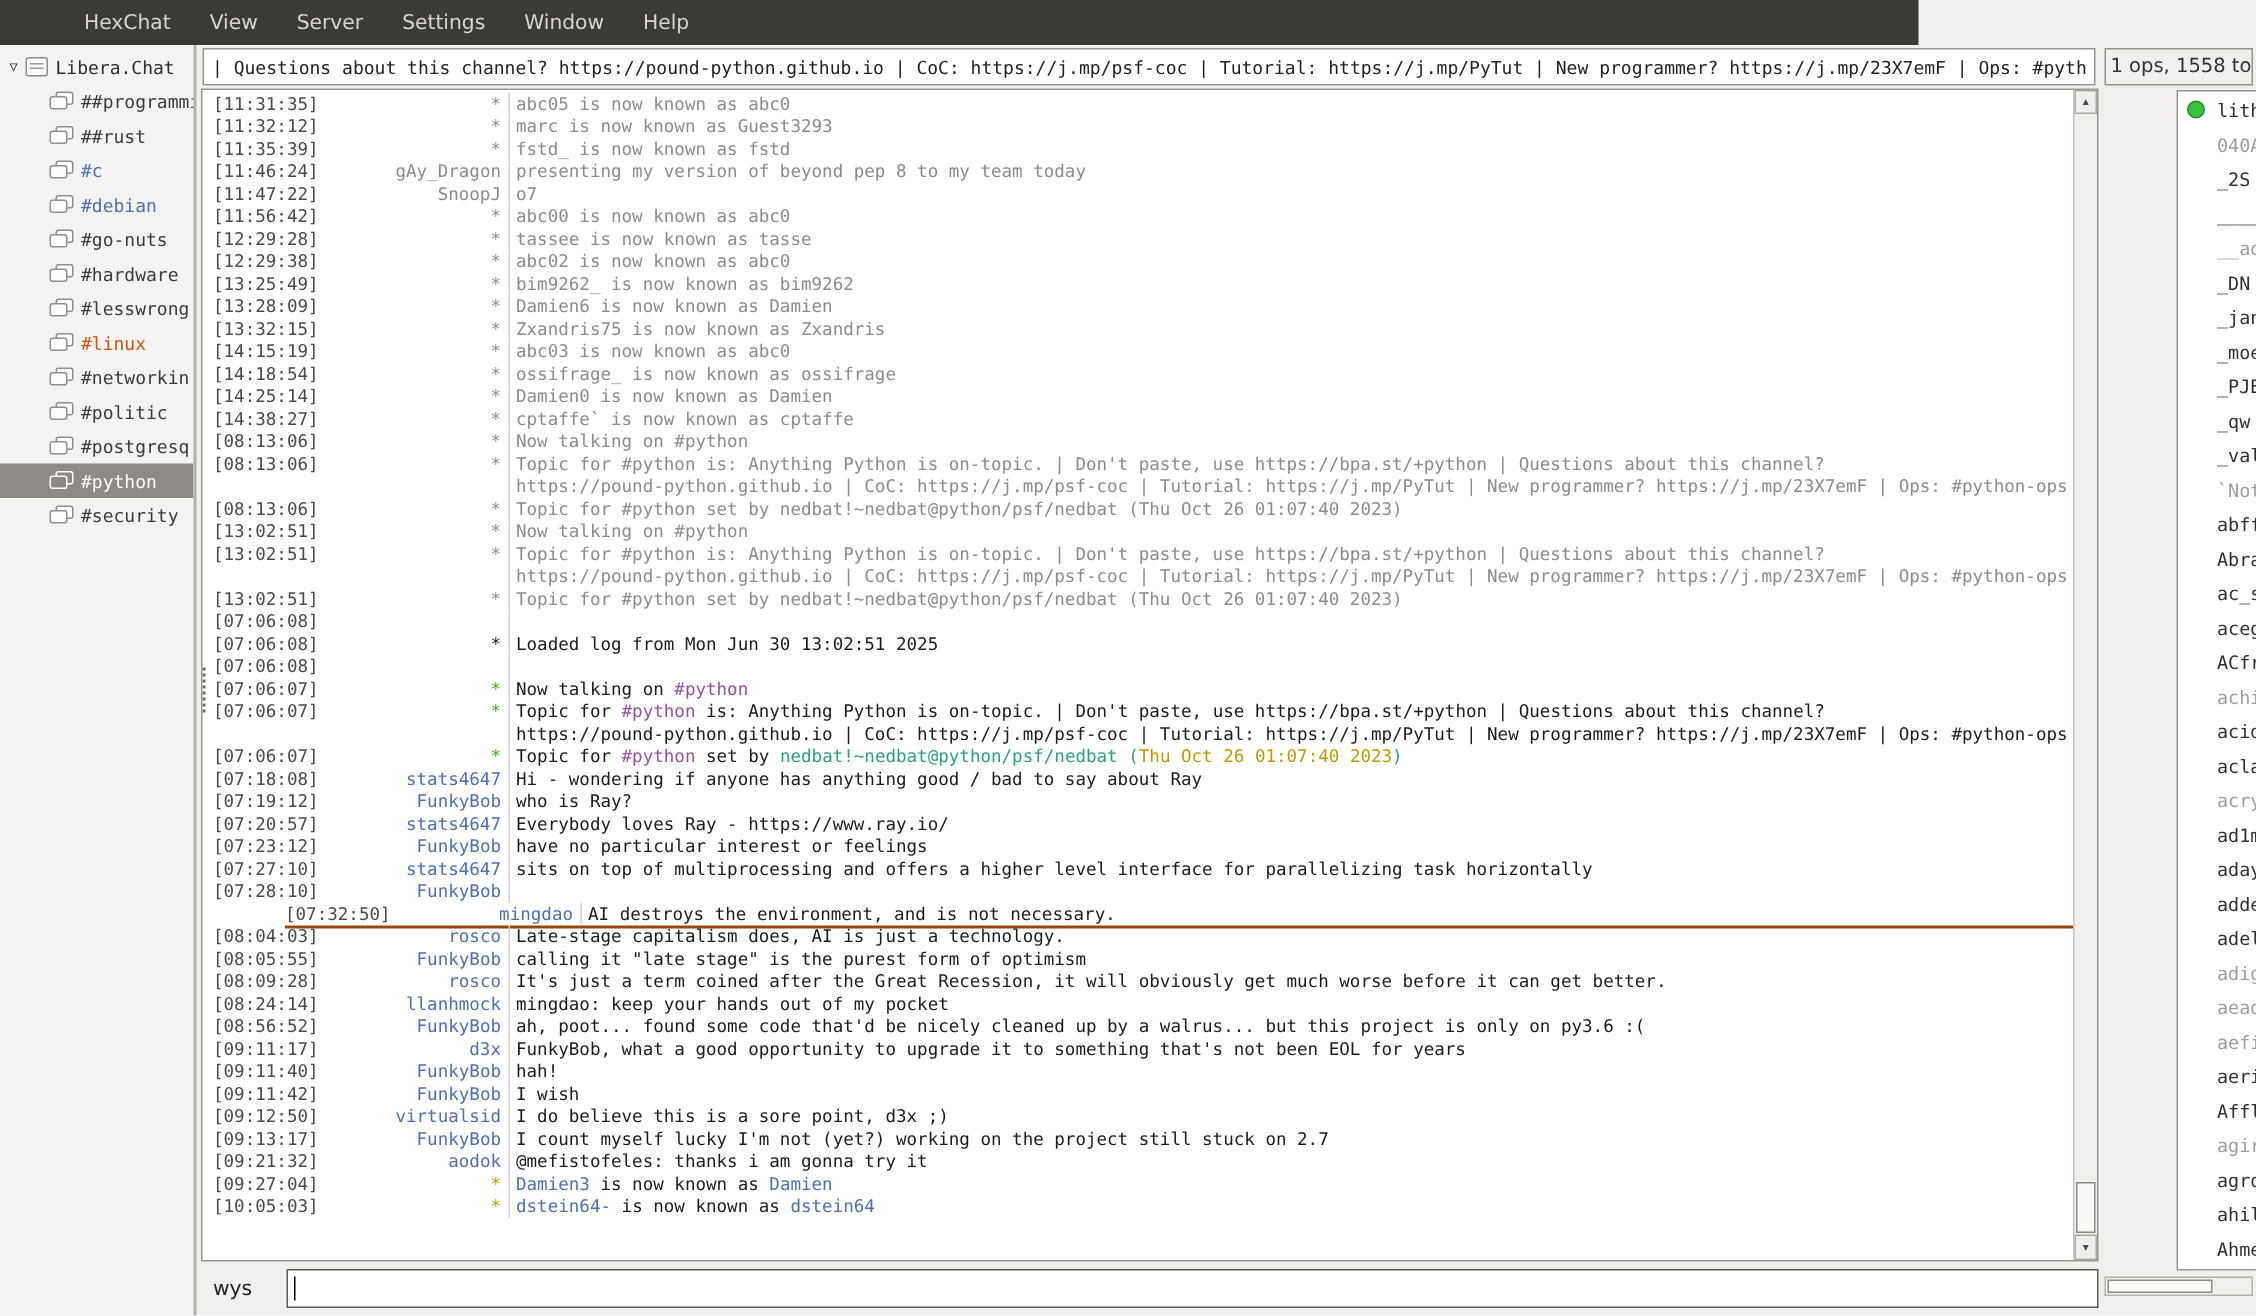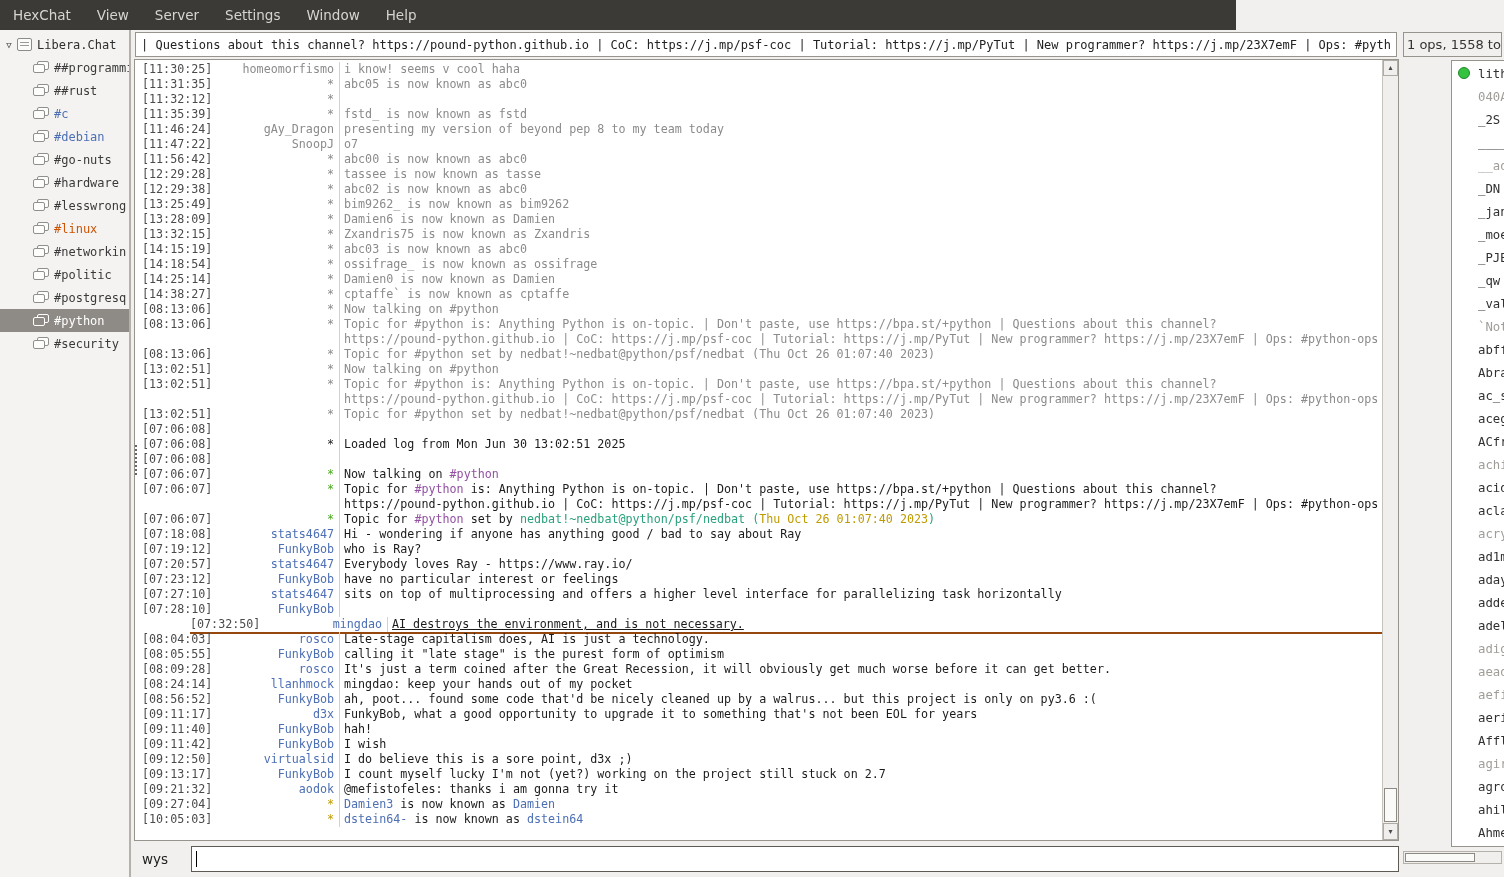--- a/index.html
+++ b/index.html
@@ -1,21 +1,21 @@
 <!DOCTYPE html>
 <html><head>
 <meta charset="utf-8">
 <style>
   html,body{margin:0;padding:0;}
   body{width:1504px;height:877px;overflow:hidden;background:#f1f0ee;position:relative;
        font-family:"DejaVu Sans",sans-serif;-webkit-font-smoothing:antialiased;}
 
   
   .menubar{position:absolute;left:0;top:0;width:1236px;height:30px;background:#3b3a37;
-           display:flex;align-items:center;color:#d8d5d0;font-size:13.5px;}
+           display:flex;align-items:center;color:#d8d5d0;font-size:13.5px;padding-left:43px;}
   .menu-item{padding:0 13px;height:30px;line-height:30px;cursor:default;}
 
   
   .sidebar{position:absolute;left:0;top:30px;width:131px;height:847px;background:#f4f3f1;
            border-right:2px solid #b4b1aa;font-family:"DejaVu Sans Mono",monospace;font-size:12px;
            padding-top:3px;box-sizing:border-box;overflow:hidden;}
   .server-row{height:23px;display:flex;align-items:center;color:#2e2e2e;}
   .expander{width:14px;text-align:center;font-size:9px;color:#333;margin-left:2px;}
   .server-icon{width:15px;height:13px;border:1px solid #8b8b88;border-radius:2px;background:#fbfbfa;
                margin:0 5px 0 1px;box-sizing:border-box;position:relative;flex:none;}
@@ -42,21 +42,21 @@
         border:1px solid #97948d;box-sizing:border-box;overflow:hidden;}
   .chatlines{position:absolute;left:0;top:0;right:15px;bottom:0;padding:2px 0 0 7px;
              font-family:"DejaVu Sans Mono",monospace;font-size:11.7px;line-height:15px;overflow:hidden;}
   .line{display:flex;}
   .line.marker{border-bottom:2px solid #96470e;margin-bottom:-2px;margin-left:48px;}
   .ts{width:74px;flex:none;color:#4a4a4a;white-space:pre;}
   .nick{width:118px;flex:none;text-align:right;padding-right:5px;border-right:1px solid #d2d2d2;white-space:pre;}
   .msg{flex:1;padding-left:4px;white-space:pre-wrap;word-wrap:break-word;}
   .n-gray{color:#8b8b8b;} .n-blue{color:#4d6fb4;} .n-green{color:#4aa81e;} .n-gold{color:#bf9b00;} .n-live{color:#1b1b1b;}
   .s-gray{color:#8b8b8b;} .s-live{color:#1b1b1b;} .s-chan{color:#9351a2;} .s-host{color:#2aa17c;}
-  .s-date{color:#bf9b00;} .s-nick{color:#4d6fb4;} .s-ul{color:#1b1b1b;text-decoration:underline;}
+  .s-date{color:#bf9b00;} .s-nick{color:#4d6fb4;} .s-ul{color:#1b1b1b;}
   .logmark{position:absolute;left:0;top:385px;height:30px;width:0;border-left:2px dotted #666;}
 
   
   .vscroll{position:absolute;right:0;top:0;bottom:0;width:15px;background:#f0efed;border-left:1px solid #c6c3bd;}
   .sbtn{position:absolute;left:0;right:0;height:16px;background:#f0efed;border:1px solid #aeaba4;
         box-sizing:border-box;text-align:center;font-size:8px;line-height:14px;color:#4a4a4a;}
   .sbtn.up{top:0;} .sbtn.down{bottom:0;height:17px;line-height:15px;}
   .sthumb{position:absolute;left:1px;right:1px;background:#fafaf8;border:1px solid #8d8a83;box-sizing:border-box;}
   .chat .sthumb{bottom:18px;height:34px;}
 
@@ -158,32 +158,28 @@
     </div>
 </div>
 
 <input class="topicbar" readonly="" value="| Questions about this channel? https://pound-python.github.io | CoC: https://j.mp/psf-coc | Tutorial: https://j.mp/PyTut | New programmer? https://j.mp/23X7emF | Ops: #python-ops" style="">
 
 <div class="countbox">1 ops, 1558 tot</div>
 
 <div class="chat">
   <div class="chatlines" id="chatlines">
       <div class="line">
-        <span class="ts">[11:30:25]</span>
-        <span class="nick n-gray">homeomorfismo</span>
-        <span class="msg"><span class="s-gray">i know! seems v cool haha</span></span>
-      </div>
-      <div class="line">
         <span class="ts">[11:31:35]</span>
         <span class="nick n-gray">*</span>
         <span class="msg"><span class="s-gray">abc05 is now known as abc0</span></span>
       </div>
       <div class="line">
         <span class="ts">[11:32:12]</span>
         <span class="nick n-gray">*</span>
+        <span class="msg"><span class="s-gray">marc is now known as Guest3293</span></span>
       </div>
       <div class="line">
         <span class="ts">[11:35:39]</span>
         <span class="nick n-gray">*</span>
         <span class="msg"><span class="s-gray">fstd_ is now known as fstd</span></span>
       </div>
       <div class="line">
         <span class="ts">[11:46:24]</span>
         <span class="nick n-gray">gAy_Dragon</span>
         <span class="msg"><span class="s-gray">presenting my version of beyond pep 8 to my team today</span></span>

